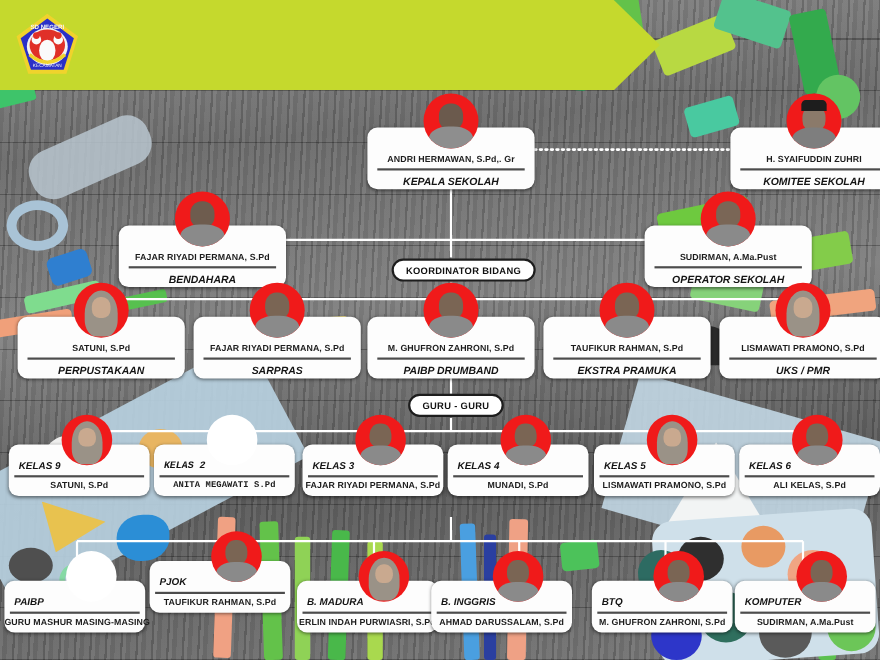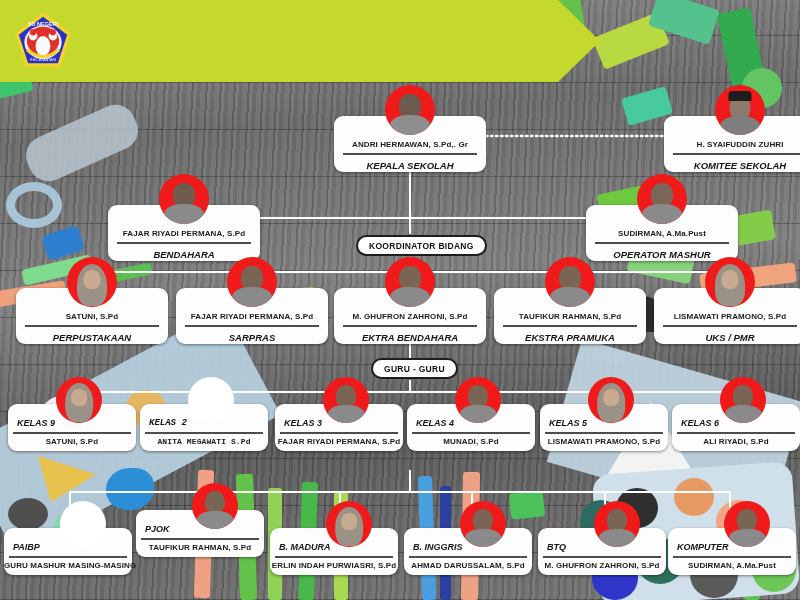--- a/index.html
+++ b/index.html
@@ -272,21 +272,21 @@
   <div class="rl">BENDAHARA</div>
 </div>
 
 <div class="node v-card" style="left:586px;top:205px;">
   <div class="photo red">
     <div class="head" style="top:9px;width:22px;height:24px;background:#7a6656;"></div>
     <div class="body" style="top:30px;width:40px;height:24px;background:#8a8a8a;"></div>
   </div>
   <div class="nm">SUDIRMAN, A.Ma.Pust</div>
   <div class="divider"></div>
-  <div class="rl">OPERATOR MASHUR</div>
+  <div class="rl">OPERATOR SEKOLAH</div>
 </div>
 
 <div class="pill" style="left:356px;top:235px;">KOORDINATOR BIDANG</div>
 <div class="pill" style="left:371px;top:358px;">GURU - GURU</div>
 
 <div id="coord-row">
     <div class="node v-card" style="left: 16px; top: 288px;">
       <div class="photo red" style="width: 50px; height: 50px;">
         <div class="hijab" style="top: 7px; width: 30px; height: 42px; background: rgb(154, 146, 135);"></div>
         <div class="head" style="top: 13px; width: 17px; height: 19px; background: rgb(201, 169, 143);"></div>
@@ -304,21 +304,21 @@
       <div class="divider"></div>
       <div class="rl">SARPRAS</div>
     </div>
     <div class="node v-card" style="left: 334px; top: 288px;">
       <div class="photo red" style="width: 50px; height: 50px;">
         <div class="head" style="top: 9px; width: 22px; height: 24px; background: rgb(122, 101, 84);"></div>
         <div class="body" style="top: 30px; width: 40px; height: 24px; background: rgb(138, 138, 138);"></div>
       </div>
       <div class="nm">M. GHUFRON ZAHRONI, S.Pd</div>
       <div class="divider"></div>
-      <div class="rl">EKTRA BENDAHARA</div>
+      <div class="rl">PAIBP DRUMBAND</div>
     </div>
     <div class="node v-card" style="left: 494px; top: 288px;">
       <div class="photo red" style="width: 50px; height: 50px;">
         <div class="head" style="top: 9px; width: 22px; height: 24px; background: rgb(122, 101, 84);"></div>
         <div class="body" style="top: 30px; width: 40px; height: 24px; background: rgb(138, 138, 138);"></div>
       </div>
       <div class="nm">TAUFIKUR RAHMAN, S.Pd</div>
       <div class="divider"></div>
       <div class="rl">EKSTRA PRAMUKA</div>
     </div>
@@ -376,21 +376,21 @@
       <div class="divider"></div>
       <div class="nm">LISMAWATI PRAMONO, S.Pd</div>
     </div>
     <div class="node h-card" style="left: 672px; top: 404px; padding-left: 44px;">
       <div class="lbl">KELAS 6</div>
       <div class="photo red" style="width: 46px; height: 46px; left: 48px;">
         <div class="head" style="top: 8.28px; width: 20.24px; height: 22.08px; background: rgb(122, 101, 84);"></div>
         <div class="body" style="top: 27.6px; width: 36.8px; height: 22.08px; background: rgb(138, 138, 138);"></div>
       </div>
       <div class="divider"></div>
-      <div class="nm">ALI RIYADI, S.Pd</div>
+      <div class="nm">ALI KELAS, S.Pd</div>
     </div>
   </div>
 
 <div id="subject-row">
     <div class="node h-card" style="left: 4px; top: 528px;">
       <div class="lbl">PAIBP</div>
       <div class="photo" style="width: 46px; height: 46px; left: 56px;"></div>
       <div class="divider"></div>
       <div class="nm">GURU MASHUR MASING-MASING</div>
     </div>
@@ -405,21 +405,21 @@
     </div>
     <div class="node h-card" style="left: 270px; top: 528px;">
       <div class="lbl">B. MADURA</div>
       <div class="photo red" style="width: 46px; height: 46px; left: 56px;">
         <div class="hijab" style="top: 6.44px; width: 27.6px; height: 38.64px; background: rgb(154, 146, 135);"></div>
         <div class="head" style="top: 11.96px; width: 15.64px; height: 17.48px; background: rgb(201, 169, 143);"></div>
       </div>
       <div class="divider"></div>
       <div class="nm">ERLIN INDAH PURWIASRI, S.Pd</div>
     </div>
-    <div class="node h-card" style="left: 404px; top: 528px;">
+    <div class="node h-card" style="left: 392px; top: 528px;">
       <div class="lbl">B. INGGRIS</div>
       <div class="photo red" style="width: 46px; height: 46px; left: 56px;">
         <div class="head" style="top: 8.28px; width: 20.24px; height: 22.08px; background: rgb(122, 101, 84);"></div>
         <div class="body" style="top: 27.6px; width: 36.8px; height: 22.08px; background: rgb(138, 138, 138);"></div>
       </div>
       <div class="divider"></div>
       <div class="nm">AHMAD DARUSSALAM, S.Pd</div>
     </div>
     <div class="node h-card" style="left: 538px; top: 528px;">
       <div class="lbl">BTQ</div>

